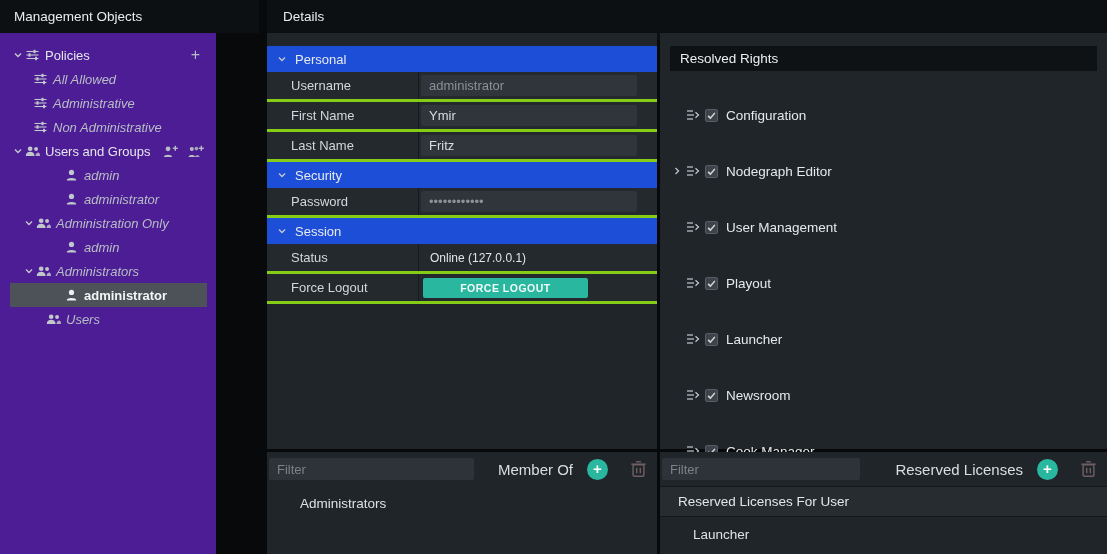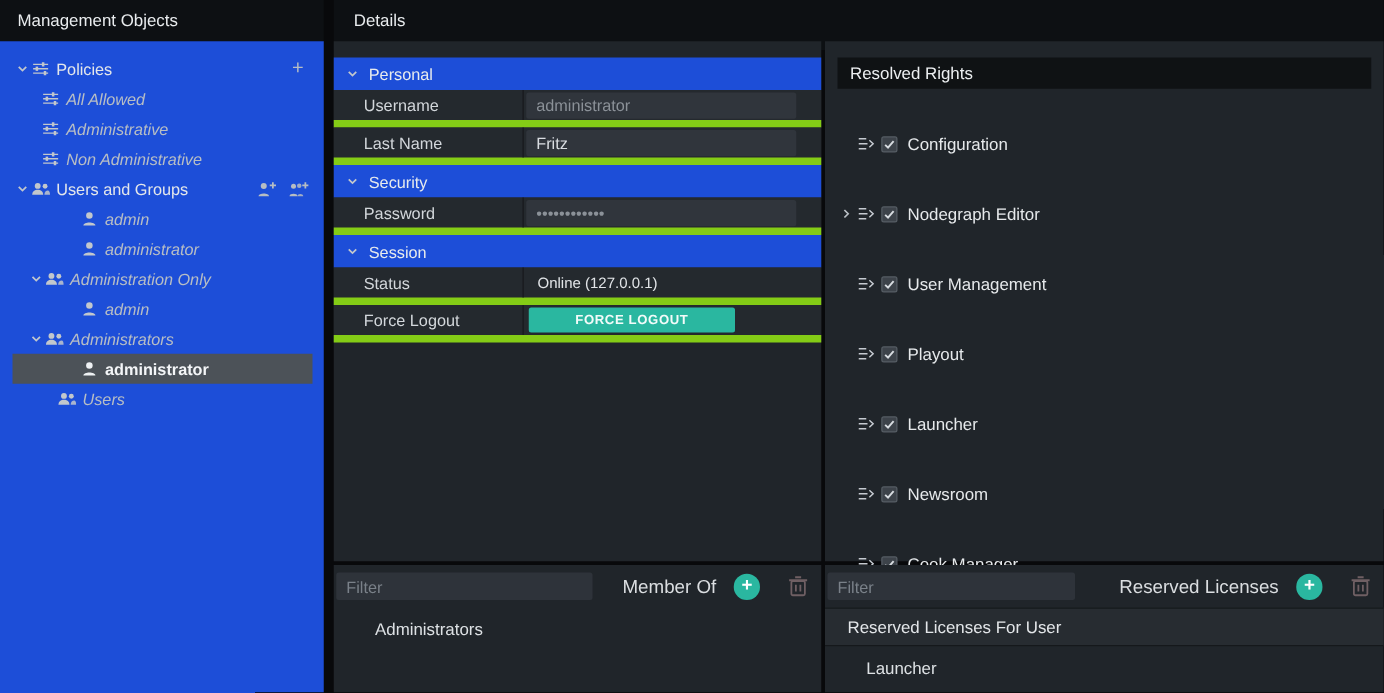--- a/index.html
+++ b/index.html
@@ -12,21 +12,21 @@
     position:relative;
   }
   
   .topbar-left { position:absolute; left:0; top:0; width:259px; height:33px; background:#0d1013; }
   .topbar-right { position:absolute; left:267px; top:0; width:840px; height:40px; background:#0d1013; }
   .bar-caption { position:absolute; top:9px; font-size:13.5px; color:#e9ecee; }
   .cap-left { left:14px; }
   .cap-right { left:16px; }
 
   
-  .sidebar { position:absolute; left:0; top:33px; width:259px; height:521px; background:#1d4ed8; padding-top:10px; }
+  .sidebar { position:absolute; left:0; top:33px; width:216px; height:521px; background:#4c1d95; padding-top:10px; }
   .sr { height:24px; display:flex; align-items:center; font-size:13px; color:#c9ced3; position:relative; }
   .sr .lbl { white-space:nowrap; }
   .it { font-style:italic; color:#b8bec4; }
   .wt { color:#e4e7ea; }
   .chev-wrap { width:15px; display:flex; justify-content:center; flex:none; }
   .chev { width:10px; height:10px; color:#c2c7cc; }
   .ico { width:15px; height:12px; color:#c2c7cc; flex:none; margin-right:5px; }
   .pl10 { padding-left:10px; }
   .pl21 { padding-left:21px; }
   .pl33 { padding-left:33px; }
@@ -41,21 +41,21 @@
 
   
   .details { position:absolute; left:267px; top:33px; width:840px; height:521px; }
   .col-mid { position:absolute; left:0; top:0; width:390px; height:416px; background:#20252a; padding-top:13px; }
   .col-right { position:absolute; left:393px; top:0; width:447px; height:416px; background:#20252a; }
   .bottom-mid { position:absolute; left:0; top:419px; width:390px; height:102px; background:#20252a; }
   .bottom-right { position:absolute; left:393px; top:419px; width:447px; height:102px; background:#20252a; }
 
   
   .sec-header { height:26px; background:#1d4ed8; display:flex; align-items:center; padding-left:10px; gap:8px; font-size:13px; color:#e8ebed; cursor:pointer; }
-  .form-row { height:30px; background:#24292e; border-bottom:6px solid #84cc16; display:flex; align-items:stretch; }
+  .form-row { height:30px; background:#24292e; border-bottom:3px solid #84cc16; display:flex; align-items:stretch; }
   .form-label { width:151px; padding-left:24px; font-size:13px; color:#d3d7db; display:flex; align-items:center; flex:none; }
   .form-field { flex:1; border-left:1px solid #17191d; display:flex; align-items:center; padding:0 20px 0 2px; }
   .text-input { width:100%; height:21px; background:#30353c; border:none; border-radius:2px; color:#d9dde1; font-size:13px; padding:0 8px; font-family:inherit; outline:none; }
   .text-input.muted { color:#8b9198; }
   .plain-value { padding-left:9px; font-size:12px; color:#e2e5e8; }
   .force-btn { width:165px; height:20px; margin-left:2px; background:#2ab7a0; color:#f2fbf9; font-size:10.5px; font-weight:bold; letter-spacing:0.5px; border:none; border-radius:2px; text-align:center; line-height:20px; cursor:pointer; font-family:inherit; }
 
   
   .rr-header { margin:13px 10px 4px 10px; height:25px; line-height:25px; background:#0f1214; padding-left:10px; font-size:13.5px; color:#eceff1; }
   .rr-row { height:24px; display:flex; align-items:center; padding-left:12px; cursor:default;margin-top:32px; }
@@ -277,20 +277,26 @@
       <span>Personal</span>
     </div>
 
     <div class="form-row">
       <div class="form-label">Username</div>
       <div class="form-field">
         <input class="text-input muted" value="administrator" style="">
       </div>
     </div>
 
+    <div class="form-row">
+      <div class="form-label">First Name</div>
+      <div class="form-field">
+        <input class="text-input" value="Ymir" style="">
+      </div>
+    </div>
 
     <div class="form-row">
       <div class="form-label">Last Name</div>
       <div class="form-field">
         <input class="text-input" value="Fritz" style="">
       </div>
     </div>
 
     <div class="sec-header">
       <svg class="chev" viewBox="0 0 10 10">

